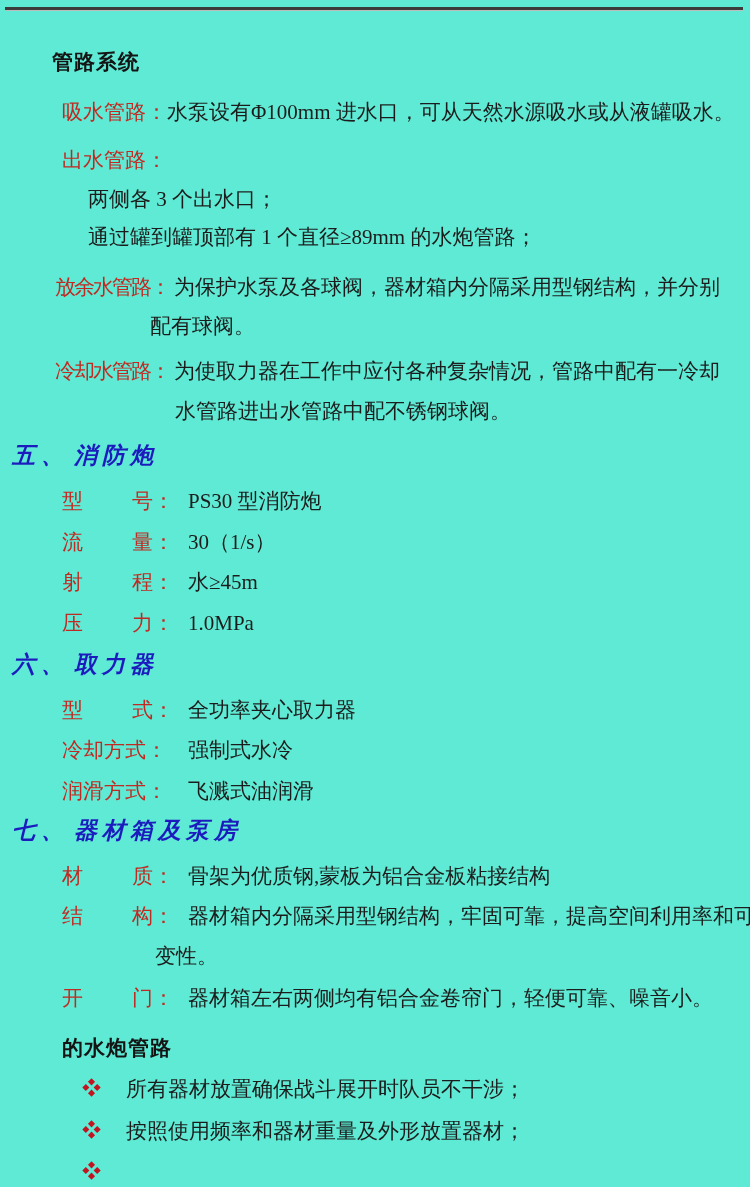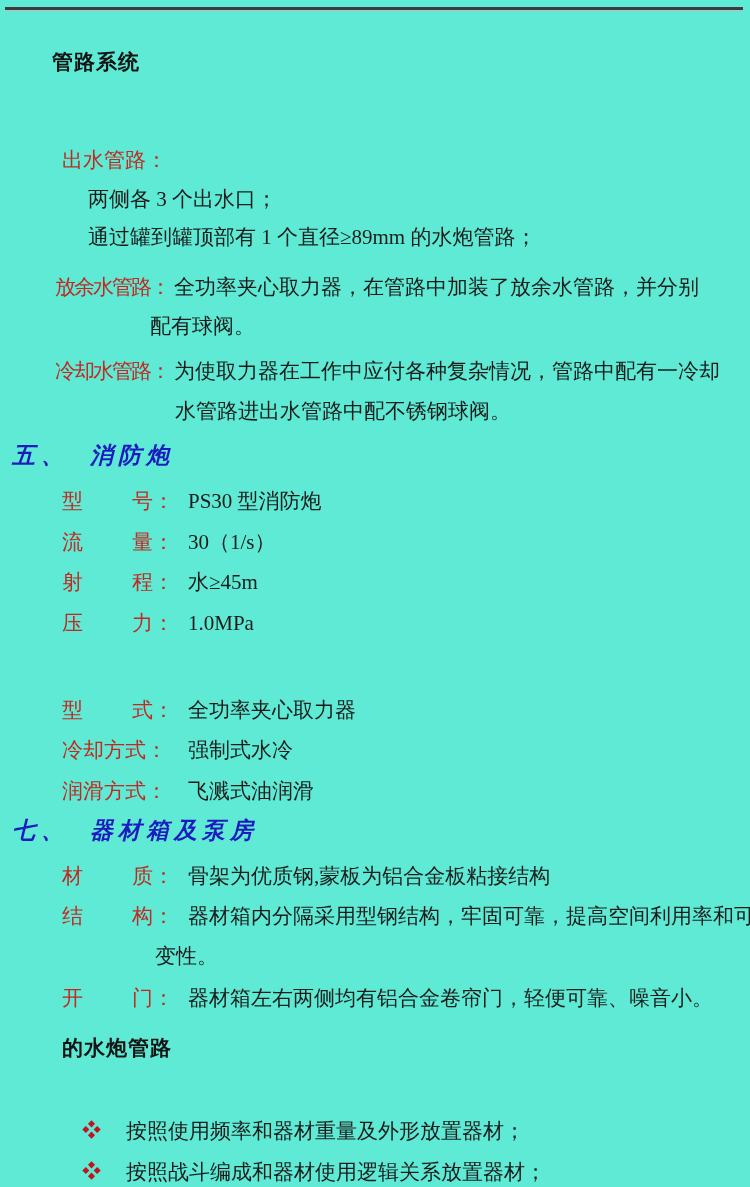--- a/index.html
+++ b/index.html
@@ -24,21 +24,21 @@
   .doc-head{
     font-family:"Liberation Sans","DejaVu Sans",sans-serif;
     font-weight:700;font-size:21px;letter-spacing:1px;color:#141414;
   }
   .sec-head{
     color:#1c1cbe;
     font-weight:700;font-style:italic;
     font-size:23px;
   }
   .sec-num{letter-spacing:6px;}
-  .sec-title{margin-left:20px;letter-spacing:5px;}
+  .sec-title{margin-left:4px;letter-spacing:5px;}
   .red{color:#c12a22;}
   .tight-label{color:#c12a22;letter-spacing:-2px;margin-right:5px;text-align:right;}
   .kv-label{
     display:inline-flex;justify-content:space-between;
     width:112px;color:#c12a22;margin-right:14px;vertical-align:baseline;
   }
   .kv-value{color:#1c1c1c;}
   .bullet-icon{
     display:inline-block;width:13px;height:13px;
     transform:rotate(45deg);
@@ -55,30 +55,33 @@
 </style>
 </head>
 <body>
 
 <div class="page">
 
   <div class="rule"></div>
 
   <div class="line doc-head" style="top:47px;left:52px">管路系统</div>
 
+  <div class="line" style="top:97px;left:62px">
+    <span class="red">吸水管路：</span><span>水泵设有Φ100mm 进水口，可从天然水源吸水或从液罐吸水。</span>
+  </div>
 
   <div class="line" style="top:145px;left:62px">
     <span class="red">出水管路：</span>
   </div>
 
   <div class="line" style="top:184px;left:88px">两侧各 3 个出水口；</div>
   <div class="line" style="top:222px;left:88px">通过罐到罐顶部有 1 个直径≥89mm 的水炮管路；</div>
 
   <div class="line" style="top:272px;left:55px">
-    <span class="tight-label">放余水管路：</span><span>全功率夹心取力器，在管路中加装了放余水管路，并分别</span>
+    <span class="tight-label">放余水管路：</span><span>为保护水泵及各球阀，器材箱内分隔采用型钢结构，并分别</span>
   </div>
   <div class="line" style="top:311px;left:150px">配有球阀。</div>
 
   <div class="line" style="top:396px;left:175px">水管路进出水管路中配不锈钢球阀。</div>
   <div class="line" style="top:356px;left:55px">
     <span class="tight-label">冷却水管路：</span><span>为使取力器在工作中应付各种复杂情况，管路中配有一冷却</span>
   </div>
 
   <div class="line sec-head" style="top:441px;left:12px">
     <span class="sec-num">五、</span><span class="sec-title">消防炮</span>
@@ -102,20 +105,23 @@
         <span>程：</span>
       </span><span class="kv-value">水≥45m</span>
   </div>
   <div class="line" style="top:608px;left:62px">
     <span class="kv-label">
         <span>压</span>
         <span>力：</span>
       </span><span class="kv-value">1.0MPa</span>
   </div>
 
+  <div class="line sec-head" style="top:650px;left:12px">
+    <span class="sec-num">六、</span><span class="sec-title">取力器</span>
+  </div>
 
   <div class="line" style="top:695px;left:62px">
     <span class="kv-label">
         <span>型</span>
         <span>式：</span>
       </span><span class="kv-value">全功率夹心取力器</span>
   </div>
   <div class="line" style="top:735px;left:62px">
     <span class="kv-label">
         <span>冷却方式：</span>
@@ -148,20 +154,23 @@
   <div class="line" style="top:941px;left:155px">变性。</div>
   <div class="line" style="top:983px;left:62px">
     <span class="kv-label">
         <span>开</span>
         <span>门：</span>
       </span><span class="kv-value">器材箱左右两侧均有铝合金卷帘门，轻便可靠、噪音小。</span>
   </div>
 
   <div class="line doc-head" style="top:1033px;left:62px">的水炮管路</div>
 
+  <div class="line" style="top:1074px;left:85px">
+    <span class="bullet-icon"><i></i><i></i><i></i><i></i></span><span>所有器材放置确保战斗展开时队员不干涉；</span>
+  </div>
   <div class="line" style="top:1116px;left:85px">
     <span class="bullet-icon"><i></i><i></i><i></i><i></i></span><span>按照使用频率和器材重量及外形放置器材；</span>
   </div>
   <div class="line" style="top:1157px;left:85px">
-    <span class="bullet-icon"><i></i><i></i><i></i><i></i></span><span>按照战斗编成和器材使用逻辑关系放置器材；</span>
+    <span class="bullet-icon"><i></i><i></i><i></i><i></i></span>
   </div>
 
 </div>
 
 </body></html>

